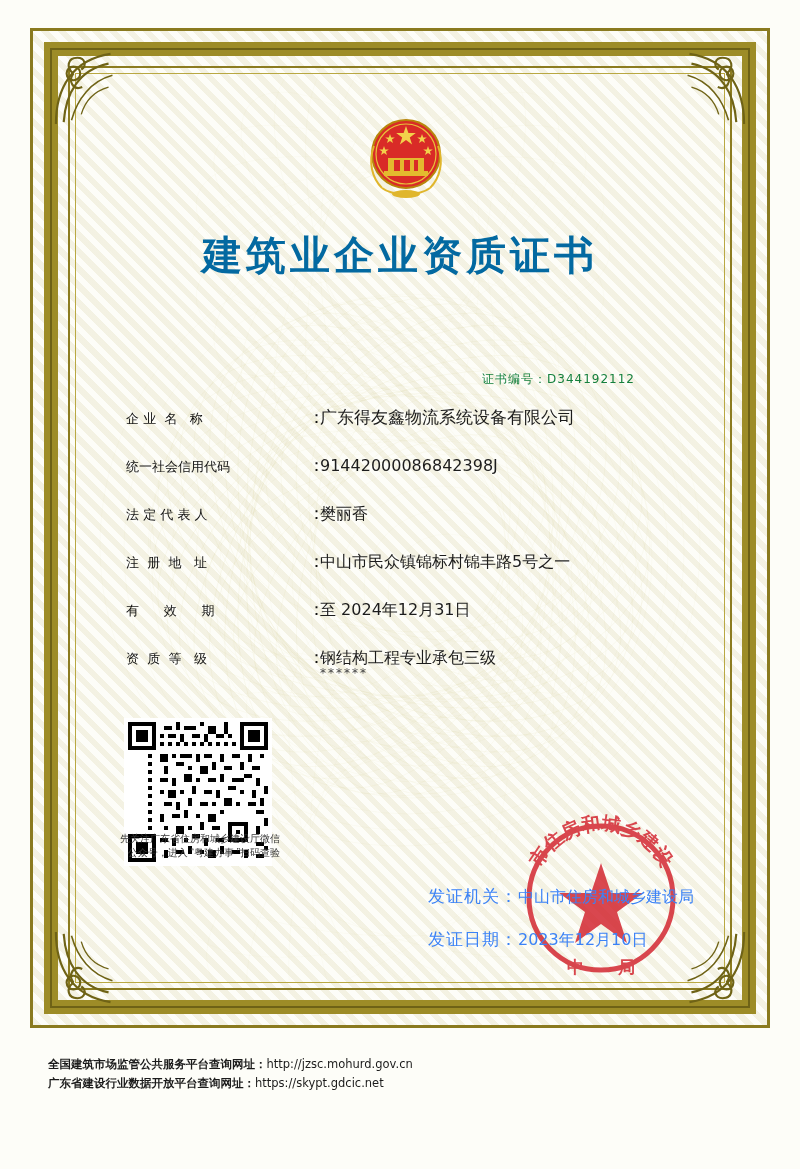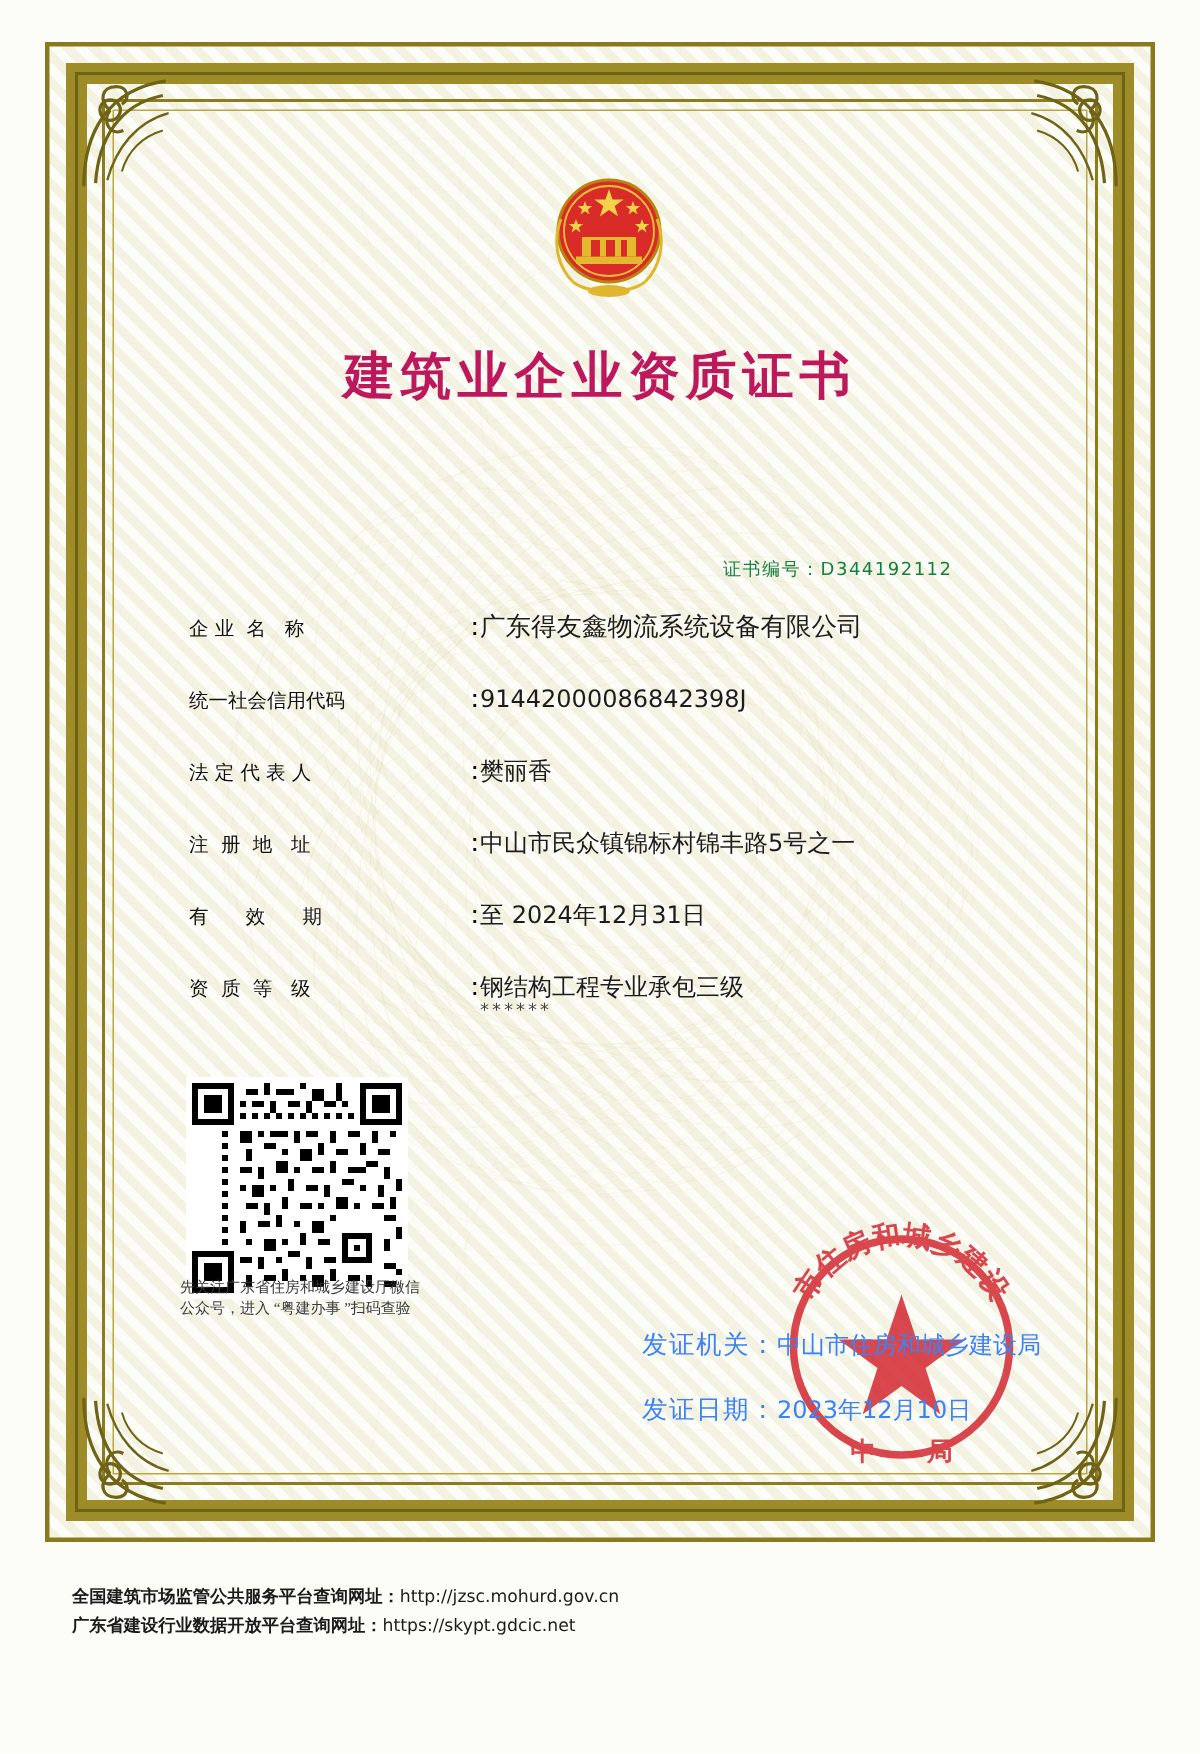--- a/index.html
+++ b/index.html
@@ -94,23 +94,23 @@
   .emblem svg { width: 100%; height: 100%; }
 
   
   .cert-title {
     position: absolute;
     left: 0; top: 228px;
     width: 800px;
     text-align: center;
     font-family: "DejaVu Sans", sans-serif;
     font-weight: bold;
-    font-size: 34px;
+    font-size: 40px;
     letter-spacing: 4px;
-    color: #be185d;
+    color: #0369a1;
   }
 
   .cert-number {
     position: absolute;
     right: 165px; top: 330px;
     font-family: "DejaVu Sans", sans-serif;
     font-size: 12px;
     color: #15803d;
     letter-spacing: 1px;
     margin-top: 41px;
@@ -156,26 +156,27 @@
   
   .qr-box {
     position: absolute;
     left: 124px; top: 718px;
     width: 148px; height: 148px;
     background: #ffffff;
   }
   .qr-box svg { display:block; }
   .qr-note {
     position: absolute;
-    left: 120px; top: 852px;
+    left: 120px; top: 832px;
     width: 160px;
-    font-family: Liberation Serif, serif;
+    font-family: Liberation Sans, sans-serif;
     font-size: 10px;
     line-height: 14px;
     color: #3a3a3a;
+    text-align: right;
   }
 
   
   .issuer {
     position: absolute;
     left: 428px; top: 885px;
     font-family: "DejaVu Sans", sans-serif;
     font-size: 17px;
     color: #3b82f6;
   }

